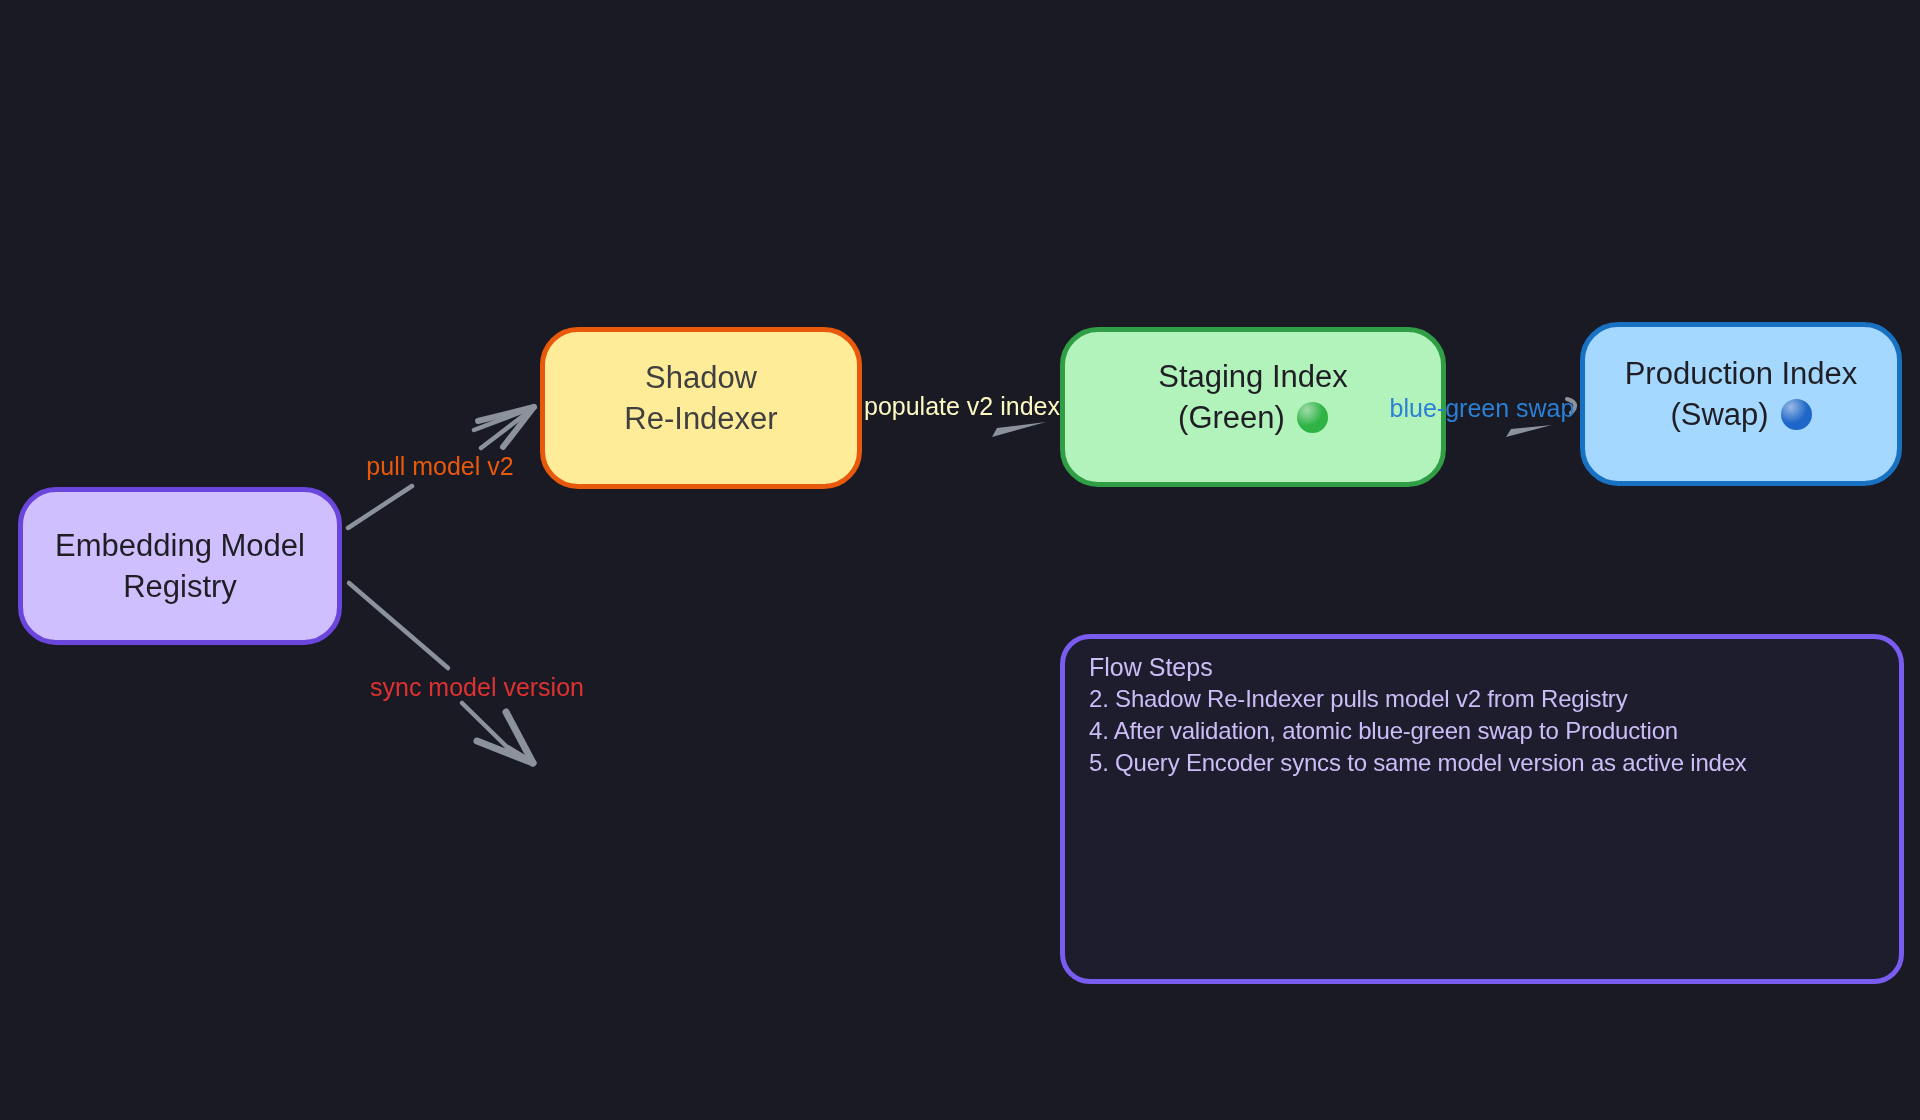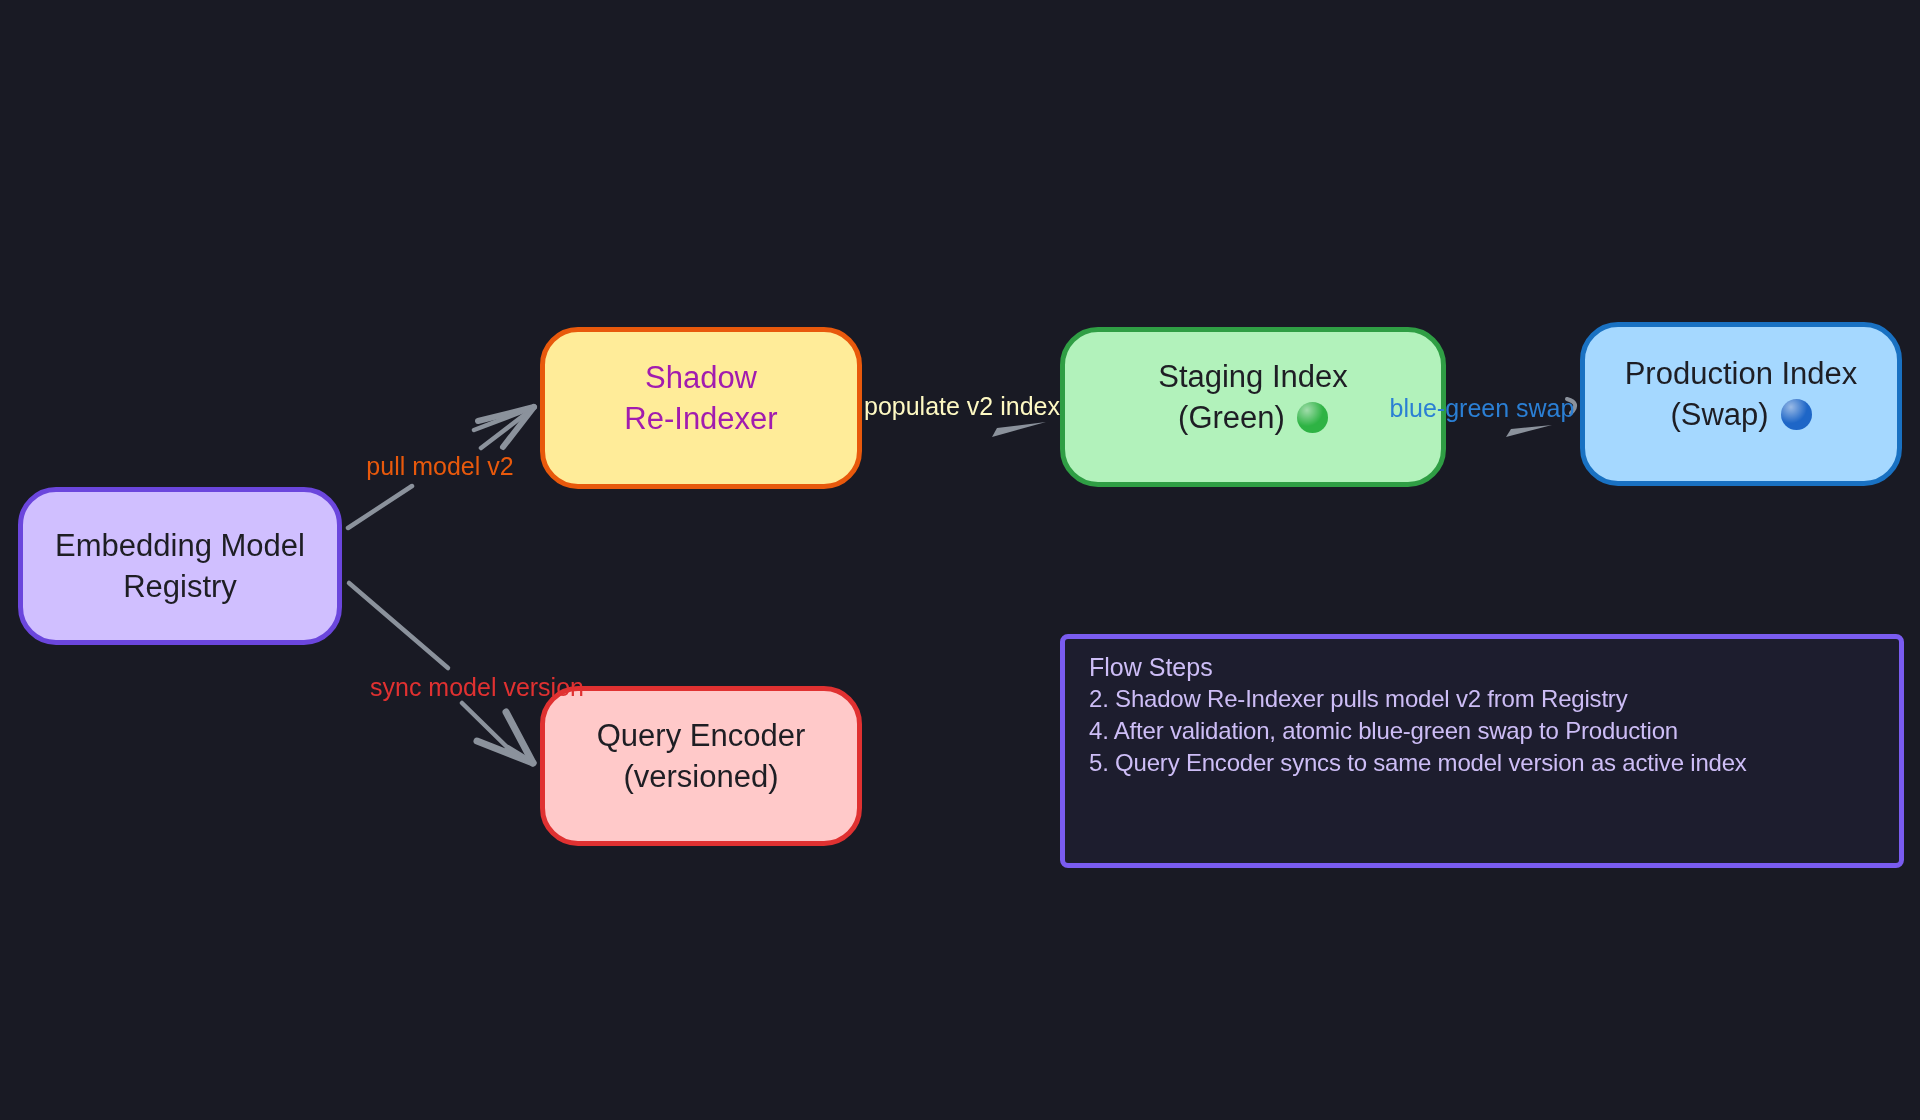--- a/index.html
+++ b/index.html
@@ -55,24 +55,24 @@
   .edge-label {
     position: absolute;
     text-align: center;
     font-size: 25px;
     font-weight: 500;
     white-space: nowrap;
   }
   .flow-panel {
     position: absolute;
     left: 1060px; top: 634px;
-    width: 844px; height: 234px;
+    width: 844px; height: 350px;
     box-sizing: border-box;
     border: 5px solid;
-    border-radius: 8px;
+    border-radius: 30px;
     padding: 12px 24px 0 24px;
     background: rgba(126, 100, 240, 0.05);
   }
   .flow-title {
     font-size: 25px;
     line-height: 32px;
     white-space: nowrap;
   }
   .flow-step {
     font-size: 24px;
@@ -115,21 +115,21 @@
   </svg>
 
 
   <div class="node" style="left: 18px; top: 487px; width: 324px; height: 158px; padding-bottom: 0; background: rgb(208, 191, 255); border-color: rgb(107, 70, 221); color: rgb(30, 30, 36);">
     <div>Embedding Model</div>
     <div class="line2">
         <span>Registry</span>
       </div>
   </div>
 
-  <div class="node" style="left: 540px; top: 327px; width: 322px; height: 162px; background: rgb(255, 236, 153); border-color: rgb(232, 89, 12); color: #a21caf;">
+  <div class="node" style="left: 540px; top: 327px; width: 322px; height: 162px; background: rgb(255, 236, 153); border-color: rgb(232, 89, 12); color: #404040;">
     <div>Shadow</div>
     <div class="line2">
         <span>Re-Indexer</span>
       </div>
   </div>
 
   <div class="node" style="left: 1060px; top: 327px; width: 386px; height: 160px; background: rgb(178, 242, 187); border-color: rgb(47, 158, 68); color: rgb(30, 30, 36);">
     <div>Staging Index</div>
     <div class="line2">
       <span>(Green)</span>
@@ -138,26 +138,20 @@
   </div>
 
   <div class="node" style="left: 1580px; top: 322px; width: 322px; height: 164px; background: rgb(165, 216, 255); border-color: rgb(25, 113, 194); color: rgb(30, 30, 36);">
     <div>Production Index</div>
     <div class="line2">
       <span>(Swap)</span>
       <span class="status-circle" style="background-color: rgb(30, 102, 199);"></span>
     </div>
   </div>
 
-  <div class="node" style="left: 540px; top: 686px; width: 322px; height: 160px; background: rgb(255, 201, 201); border-color: rgb(224, 49, 49); color: rgb(30, 30, 36);">
-    <div>Query Encoder</div>
-    <div class="line2">
-        <span>(versioned)</span>
-      </div>
-  </div>
 
   <div class="edge-label" style="left: 330px; top: 452px; width: 220px; color: rgb(232, 89, 12);">pull model v2</div>
   <div class="edge-label" style="left: 845px; top: 392px; width: 234px; color: #fef9c3;">populate v2 index</div>
   <div class="edge-label" style="left: 1382px; top: 394px; width: 200px; color: rgb(43, 127, 212);">blue-green swap</div>
   <div class="edge-label" style="left: 329px; top: 673px; width: 224px; color: rgb(224, 49, 49); margin-left: 36px;">sync model version</div>
 
   <div class="flow-panel" style="border-color: rgb(122, 92, 240); color: rgb(205, 189, 246);">
     <div class="flow-title">Flow Steps</div>
     <div class="flow-step">2. Shadow Re-Indexer pulls model v2 from Registry</div>
     <div class="flow-step">4. After validation, atomic blue-green swap to Production</div>

